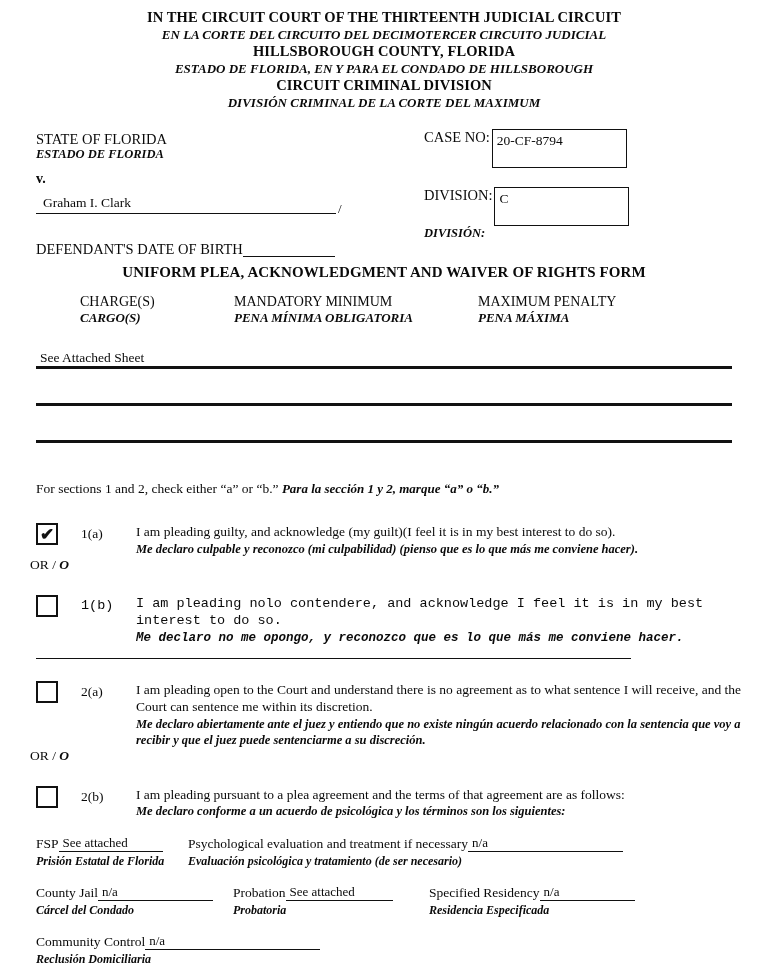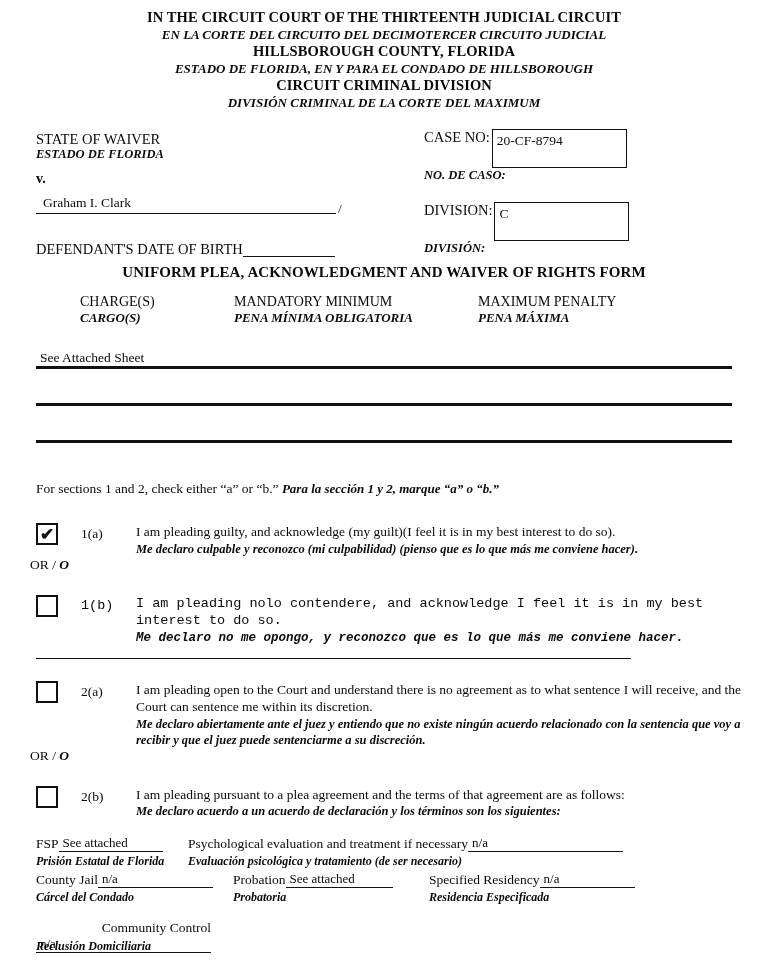--- a/index.html
+++ b/index.html
@@ -121,42 +121,41 @@
     <div class="es">EN LA CORTE DEL CIRCUITO DEL DECIMOTERCER CIRCUITO JUDICIAL</div>
     <div class="en">HILLSBOROUGH COUNTY, FLORIDA</div>
     <div class="es">ESTADO DE FLORIDA, EN Y PARA EL CONDADO DE HILLSBOROUGH</div>
     <div class="en">CIRCUIT CRIMINAL DIVISION</div>
     <div class="es">DIVISIÓN CRIMINAL DE LA CORTE DEL MAXIMUM</div>
   </div>
 
   <div class="case-block">
 
     <div class="state-label">
-      <span class="lbl-en">STATE OF WAIVER</span>
+      <span class="lbl-en">STATE OF FLORIDA</span>
       <span class="lbl-es">ESTADO DE FLORIDA</span>
     </div>
 
     <div class="vs">v.</div>
 
     <div class="defendant-row">
       <span class="defendant-name">Graham I. Clark</span>
     </div>
     <div class="slash">/</div>
 
     <div class="dob-row">
       <span class="dob-label">DEFENDANT'S DATE OF BIRTH</span>
       <span class="dob-line"></span>
     </div>
 
     <div class="case-right">
       <div class="field-row">
         <span class="field-key">CASE NO:</span>
         <span class="field-box">20-CF-8794</span>
       </div>
-      <div class="field-sub">NO. DE CASO:</div>
 
       <div class="division-wrap">
         <div class="field-row">
           <span class="field-key">DIVISION:</span>
           <span class="field-box">C</span>
         </div>
         <div class="field-sub">DIVISIÓN:</div>
       </div>
     </div>
   </div>
@@ -237,62 +236,62 @@
     <i>O</i>
   </div>
 
   <div class="sec" style="margin-top:22px;">
     <div class="cb">
       <span class="mark"></span>
     </div>
     <div class="sec-num">2(b)</div>
     <div class="sec-body">
       <div class="en">I am pleading pursuant to a plea agreement and the terms of that agreement are as follows:</div>
-      <div class="es">Me declaro acuerdo a  un acuerdo de declaración y los términos son los siguientes:</div>
+      <div class="es">Me declaro conforme a  un acuerdo de psicológica y los términos son los siguientes:</div>
     </div>
   </div>
 
   <div class="terms">
 
     <div class="trow">
       <div class="tfield" style="left:0; top:0;">
         <span class="tkey">FSP</span>
         <span class="tval" style="width:104px;">See attached</span>
       </div>
       <div class="tsub" style="left:0; top:19px;">Prisión Estatal de Florida</div>
 
       <div class="tfield" style="left:152px; top:0;">
         <span class="tkey">Psychological evaluation and treatment if necessary</span>
         <span class="tval" style="width:155px;">n/a</span>
       </div>
       <div class="tsub" style="left:152px; top:19px;">Evaluación psicológica y tratamiento  (de ser necesario)</div>
     </div>
 
-    <div class="trow" style="">
+    <div class="trow" style="margin-top:13px;">
       <div class="tfield" style="left:0; top:0;">
         <span class="tkey">County Jail</span>
         <span class="tval" style="width:115px;">n/a</span>
       </div>
       <div class="tsub" style="left:0; top:19px;">Cárcel del Condado</div>
 
       <div class="tfield" style="left:197px; top:0;">
         <span class="tkey">Probation</span>
         <span class="tval" style="width:107px;">See attached</span>
       </div>
       <div class="tsub" style="left:197px; top:19px;">Probatoria</div>
 
       <div class="tfield" style="left:393px; top:0;">
         <span class="tkey">Specified Residency</span>
         <span class="tval" style="width:95px;">n/a</span>
       </div>
       <div class="tsub" style="left:393px; top:19px;">Residencia Especificada</div>
     </div>
 
     <div class="trow" style="margin-top:13px;">
-      <div class="tfield" style="left:0; top:0;flex-direction:column;">
+      <div class="tfield" style="left:0; top:0;">
         <span class="tkey">Community Control</span>
         <span class="tval" style="width:175px;">n/a</span>
       </div>
       <div class="tsub" style="left:0; top:19px;">Reclusión Domiciliaria</div>
     </div>
 
   </div>
 
 </div>
 

